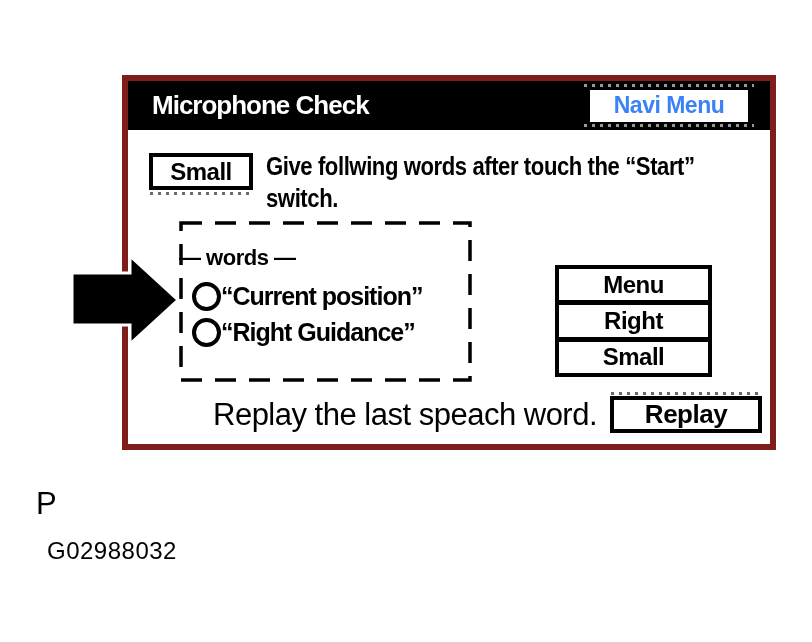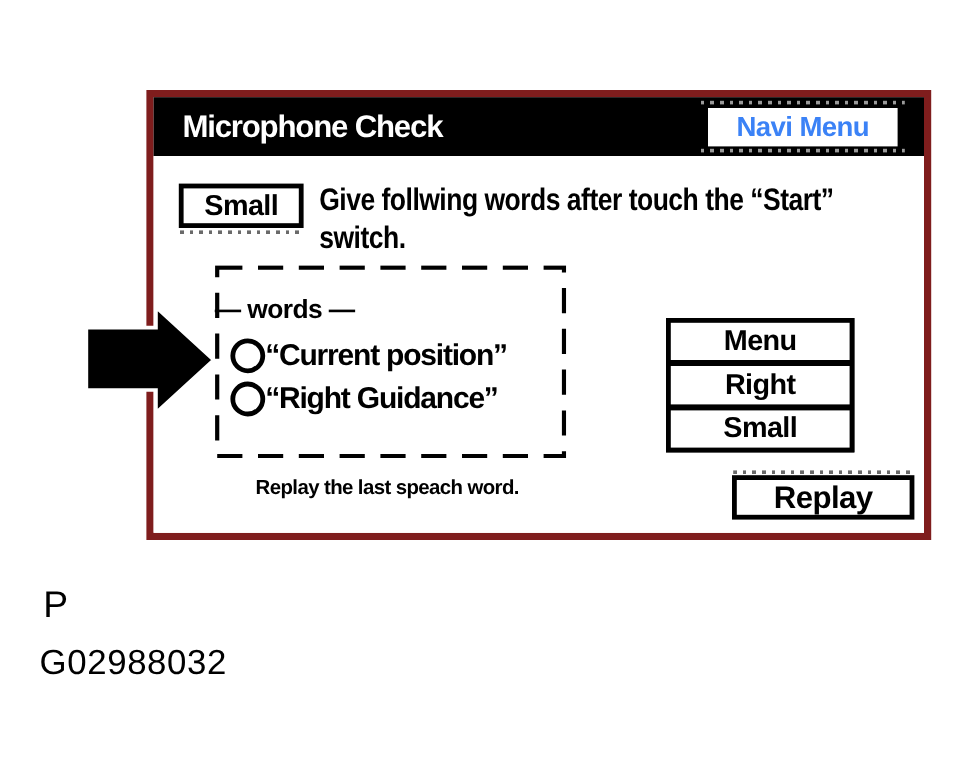--- a/index.html
+++ b/index.html
@@ -84,21 +84,21 @@
     display:grid; grid-template-rows:1fr 1fr 1fr; row-gap:5px;
   }
   .volume-cell {
     background:#fff; display:flex; align-items:center; justify-content:center;
     font-family:inherit; border:none; font-weight:bold; font-size:24px;
     letter-spacing:-0.5px; cursor:pointer;
   }
 
   
   .replay-caption {
-    position:absolute; left:85px; top:267px; font-weight:bold; font-size:17px;
+    position:absolute; left:85px; top:267px; font-weight:normal; font-size:31px;
     letter-spacing:-0.5px; white-space:nowrap;
   }
   .replay-btn {
     position:absolute; left:482px; top:266px; width:152px; height:37px;
     box-sizing:border-box; border:4px solid #000; background:#fff;
     font-family:inherit; font-weight:bold; font-size:26px; letter-spacing:-0.5px;
     display:flex; align-items:center; justify-content:center; cursor:pointer;
   }
   .replay-btn::before {
     content:""; position:absolute; left:-3px; right:-3px; top:-8px; height:3px;
@@ -106,21 +106,21 @@
   }
 
   
   .pointer-arrow { position:absolute; left:58px; top:243px; z-index:5; }
 
   
   .fig-label {
     position:absolute; left:36px; top:486px; font-size:31px; font-weight:normal;
   }
   .fig-code {
-    position:absolute; left:33px; top:537px; font-size:29px; font-weight:normal;
+    position:absolute; left:47px; top:537px; font-size:24px; font-weight:normal;
     letter-spacing:0.5px;
   }
 </style>
 </head>
 <body>
 
 <div class="fig">
 
   <div class="screen">
 

